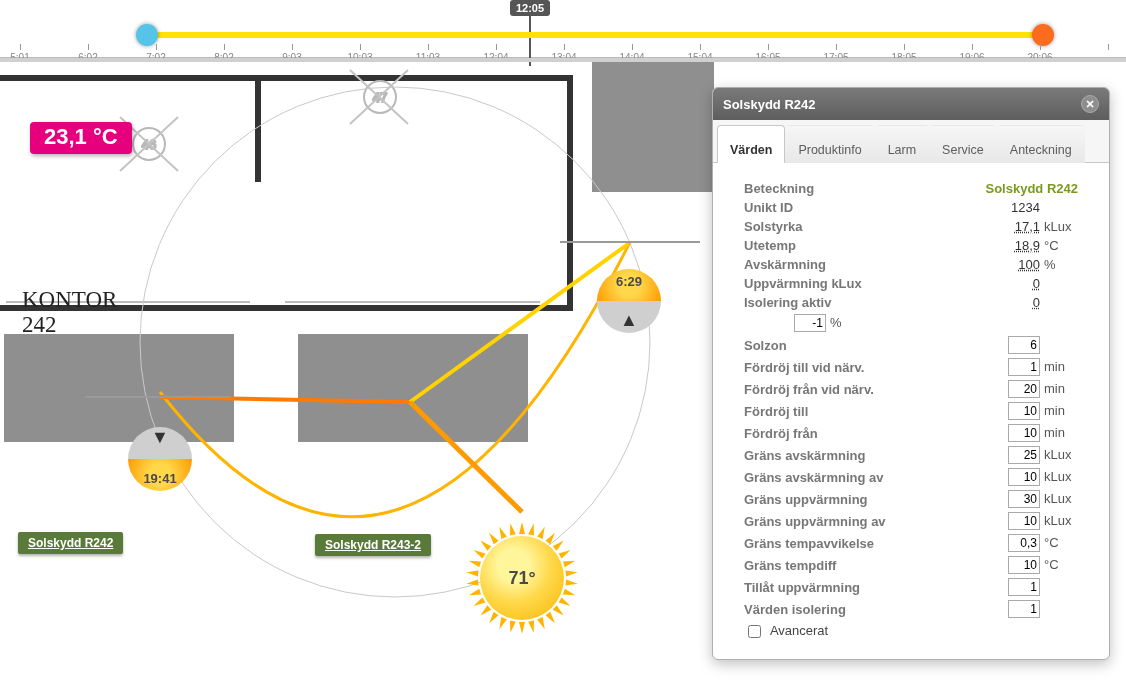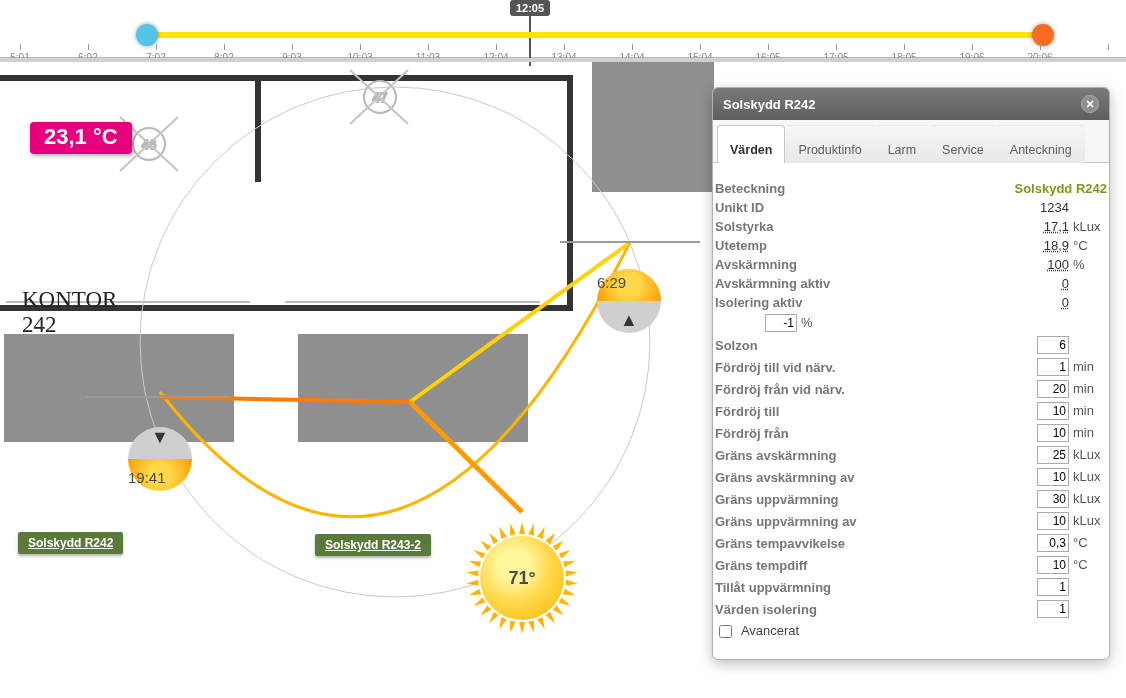--- a/index.html
+++ b/index.html
@@ -28,37 +28,37 @@
   .device-link.b { left:315px; top:472px; }
 
   
   .sun { position:absolute; width:120px; height:120px; left:462px; top:456px; }
   .sun-core { position:absolute; inset:18px; border-radius:50%; background:radial-gradient(circle at 40% 35%, #fff59a 0 22%, #ffd84a 50%, #f7b500 100%); display:flex; align-items:center; justify-content:center; font-weight:bold; font-size:18px;}
   .sun svg { position:absolute; inset:0; }
   .marker { position:absolute; width:64px; height:64px; }
   .marker .half { position:absolute; inset:0; border-radius:50%; overflow:hidden; }
   .marker .grey { position:absolute; left:0; right:0; height:50%; background:#cfcfcf; }
   .marker .orng { position:absolute; left:0; right:0; height:50%; background:radial-gradient(circle,#ffd84a 30%,#ff9a00 100%); }
-  .marker .time { position:absolute; width:100%; font-weight:normal; font-size:15px; }
+  .marker .time { position:absolute; width:100%; text-align:center; font-weight:bold; font-size:13px; }
   .marker .arrow { position:absolute; left:50%; transform:translateX(-50%); font-size:18px; color:#333; }
   .marker.sunrise { left:597px; top:207px; }
   .marker.sunrise .grey { bottom:0; } .marker.sunrise .orng{ top:0;}
   .marker.sunrise .time { top:5px; } .marker.sunrise .arrow{ bottom:2px;}
   .marker.sunset { left:128px; top:365px; }
   .marker.sunset .grey { top:0; } .marker.sunset .orng{ bottom:0;}
   .marker.sunset .time { bottom:5px; } .marker.sunset .arrow{ top:0px;}
 
   
   .panel { position:absolute; right:16px; top:87px; width:398px; background:#fff; border:1px solid #b0b0b0; border-radius:6px; box-shadow:0 4px 14px rgba(0,0,0,.25); }
   .panel-head { background:linear-gradient(#7a7a7a,#5e5e5e); color:#fff; font-weight:bold; font-size:13px; padding:7px 10px; border-radius:5px 5px 0 0; display:flex; justify-content:space-between; align-items:center;}
   .panel-head .close { width:18px; height:18px; background:#8e8e8e; border-radius:50%; color:#fff; display:flex; align-items:center; justify-content:center; font-size:11px; cursor:pointer; border:1px solid #aaa;}
   .tabs { display:flex; padding:4px 4px 0 4px; gap:0; border-bottom:1px solid #c7c7c7; background:#f6f6f6;}
   .tab { padding:17px 12px 6px; font-size:12.5px; color:#5d5d5d; border:1px solid transparent; border-bottom:none; border-radius:4px 4px 0 0; cursor:pointer; position:relative; top:1px; background:linear-gradient(#f6f6f6,#e8e8e8);}
   .tab.active { background:#fff; border-color:#c7c7c7; color:#333; font-weight:bold;}
-  .panel-body { padding:14px 2px 18px; max-height:560px; overflow:auto;}
+  .panel-body { padding:14px 31px 18px; max-height:560px; overflow:auto;}
   .row { display:flex; justify-content:space-between; align-items:center; margin:4px 0; font-size:13px;}
   .row .k { color:#777; font-weight:bold; flex:1;}
   .row .v { text-align:right; min-width:120px; color:#333;}
   .row .v .num { display:inline-block; min-width:24px; text-align:right; }
   .row .v .unit { display:inline-block; width:34px; text-align:left; margin-left:4px; color:#555;}
   .linked { text-decoration:underline dotted; cursor:pointer;}
   .brand { color:#7a9a1d; font-weight:bold;}
   .inp { border:1px solid #aaa; width:32px; text-align:right; padding:1px 2px; font-size:12px;}
   .adv { margin-top:14px; font-size:13px; color:#444;}
   .adv input { margin-right:6px; vertical-align:middle;}
@@ -246,21 +246,21 @@
         </div>
         <div class="row">
           <div class="k">Utetemp</div>
           <div class="v"><span class="num linked">18,9</span><span class="unit">°C</span></div>
         </div>
         <div class="row">
           <div class="k">Avskärmning</div>
           <div class="v"><span class="num linked">100</span><span class="unit">%</span></div>
         </div>
         <div class="row">
-          <div class="k">Avskärmning aktiv</div>
+          <div class="k">Uppvärmning kLux</div>
           <div class="v"><span class="num linked">0</span><span class="unit"></span></div>
         </div>
         <div class="row">
           <div class="k">Isolering aktiv</div>
           <div class="v"><span class="num linked">0</span><span class="unit"></span></div>
         </div>
         <div class="row">
           <div class="v"><input class="inp" value="-1" style=""><span class="unit">%</span></div>
         </div>
         <div class="row">

